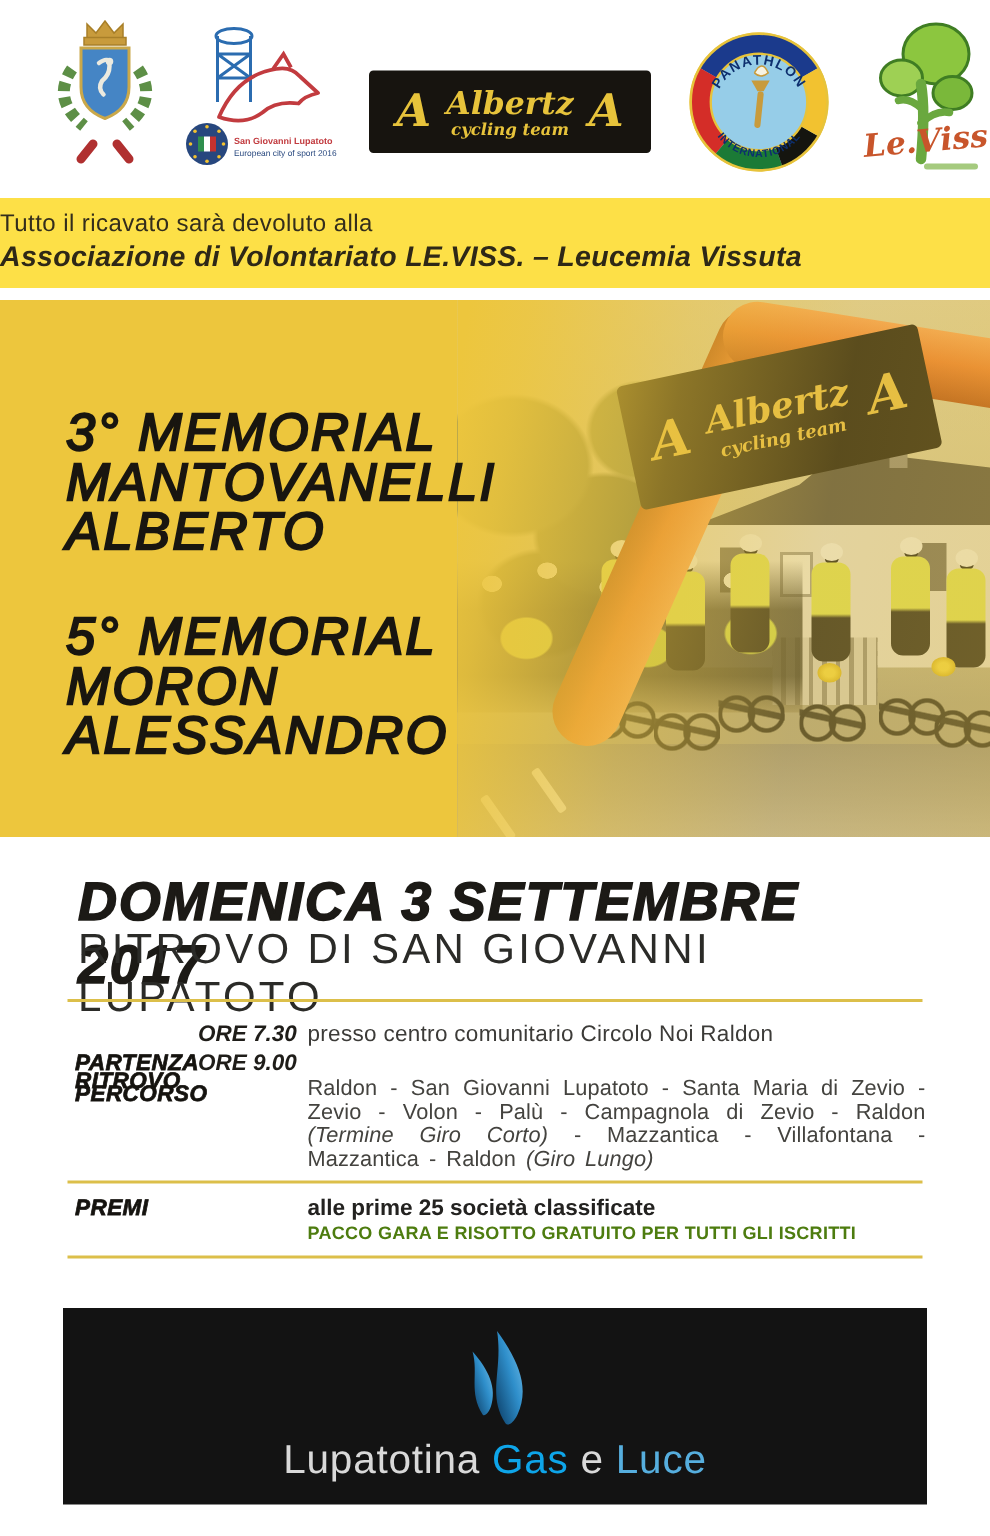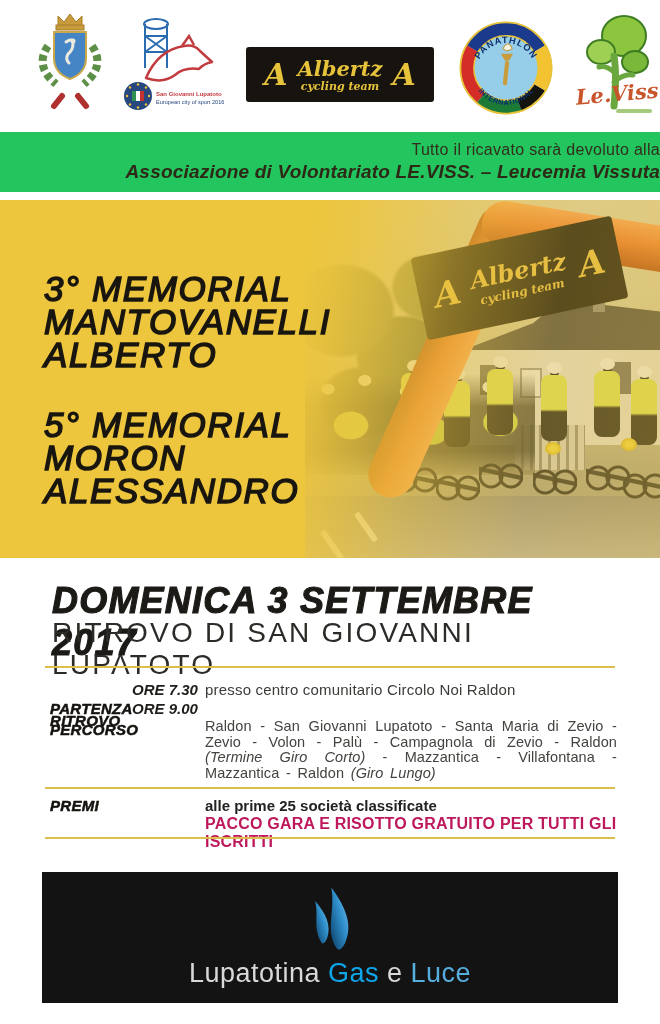--- a/index.html
+++ b/index.html
@@ -11,22 +11,22 @@
   .logo{position:absolute;}
   .albertz-box{left:246px;top:47px;width:188px;height:55px;background:#17140f;border-radius:3px;
                display:flex;align-items:center;justify-content:center;gap:10px;color:#e7c33b;}
   .script{font-family:"DejaVu Serif",serif;font-style:italic;font-weight:bold;}
   .albertz-box .big-a{font-size:30px;line-height:1;}
   .albertz-box .mid{display:flex;flex-direction:column;align-items:center;line-height:1;}
   .albertz-box .mid .nm{font-size:21px;}
   .albertz-box .mid .sub{font-size:11px;margin-top:2px;}
 
   
-  .donation{left:0;top:132px;width:660px;height:60px;background:#22c55e;
-            display:flex;flex-direction:column;align-items:flex-end;justify-content:center;}
+  .donation{left:0;top:132px;width:660px;height:60px;background:#fde047;
+            display:flex;flex-direction:column;align-items:flex-start;justify-content:center;}
   .donation .l1{font-size:16px;color:#332d1c;letter-spacing:.3px;}
   .donation .l2{font-size:19px;font-weight:bold;font-style:italic;color:#2e2817;margin-top:2px;letter-spacing:.2px;}
 
   
   .hero{left:0;top:200px;width:660px;height:358px;background:#edc63d;overflow:hidden;}
   .photo{position:absolute;left:305px;top:0;width:355px;height:358px;overflow:hidden;}
   .sky{position:absolute;inset:0;background:linear-gradient(180deg,#d9cda6 0%,#cdc39b 40%,#b9b08d 62%,#a8a085 75%);}
   .trees{position:absolute;left:-20px;top:30px;width:190px;height:230px;
     background:
       radial-gradient(90px 80px at 30% 35%, #73774a 0 55%, transparent 60%),
@@ -98,21 +98,21 @@
 
   
   .lbl{position:absolute;left:50px;font-size:15px;font-weight:bold;font-style:italic;color:#15130f;
        -webkit-text-stroke:.5px #15130f;letter-spacing:.3px;}
   .ore{position:absolute;left:132px;font-size:15px;font-weight:bold;font-style:italic;color:#1f1d19;}
   .dsc{position:absolute;left:205px;font-size:15px;color:#3c3b38;letter-spacing:.2px;text-align:right;}
   .route{position:absolute;left:205px;top:719px;width:412px;font-size:14.5px;line-height:15.6px;
          color:#44433f;text-align:justify;letter-spacing:.1px;word-spacing:2.5px;}
   .route .it{font-style:italic;}
   .premi-l1{position:absolute;left:205px;top:797px;font-size:15px;font-weight:bold;color:#232220;}
-  .premi-l2{position:absolute;left:205px;top:815px;font-size:16px;font-weight:bold;color:#be185d;letter-spacing:.2px;}
+  .premi-l2{position:absolute;left:205px;top:815px;font-size:12px;font-weight:bold;color:#4d7c0f;letter-spacing:.2px;}
 
   
   .footer{left:42px;top:872px;width:576px;height:131px;background:#131313;
           display:flex;flex-direction:column;align-items:center;justify-content:flex-start;}
   .footer svg{margin-top:8px;}
   .sponsor-line{margin-top:2px;font-size:27px;letter-spacing:.5px;}
   .sp-gray{color:#d9d9d9;} .sp-blue{color:#0ea5e9;} .sp-blue2{color:#56aede;}
   .sponsor-line span{margin:0 4px;}
 </style>
 </head>

